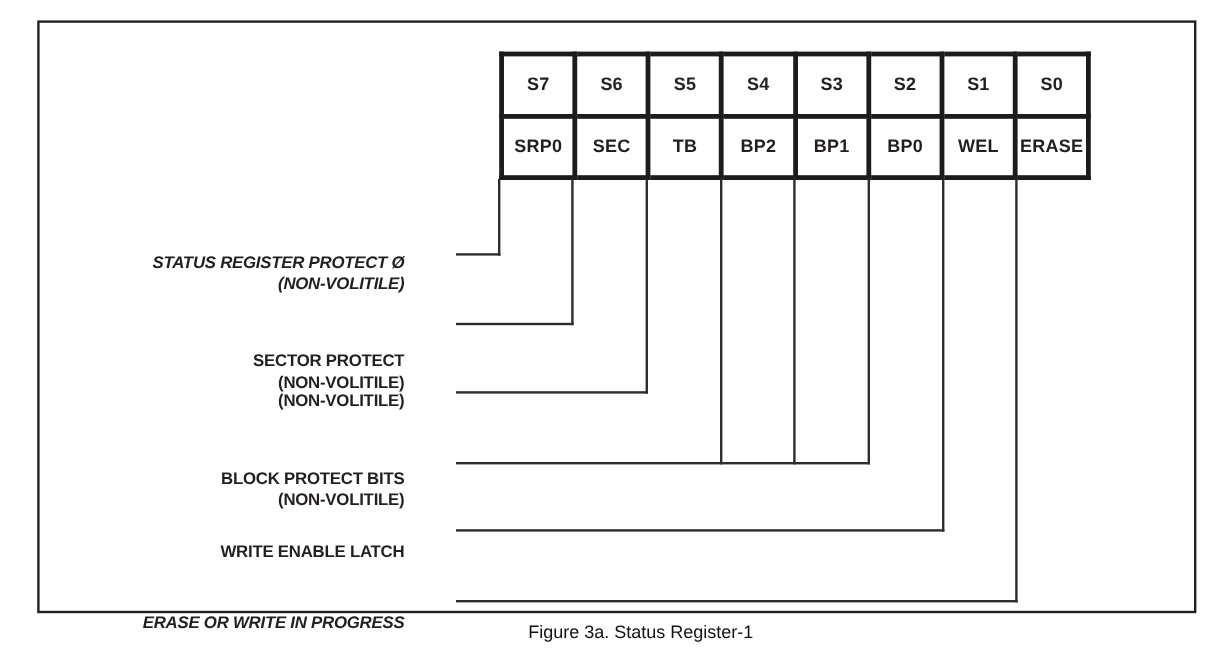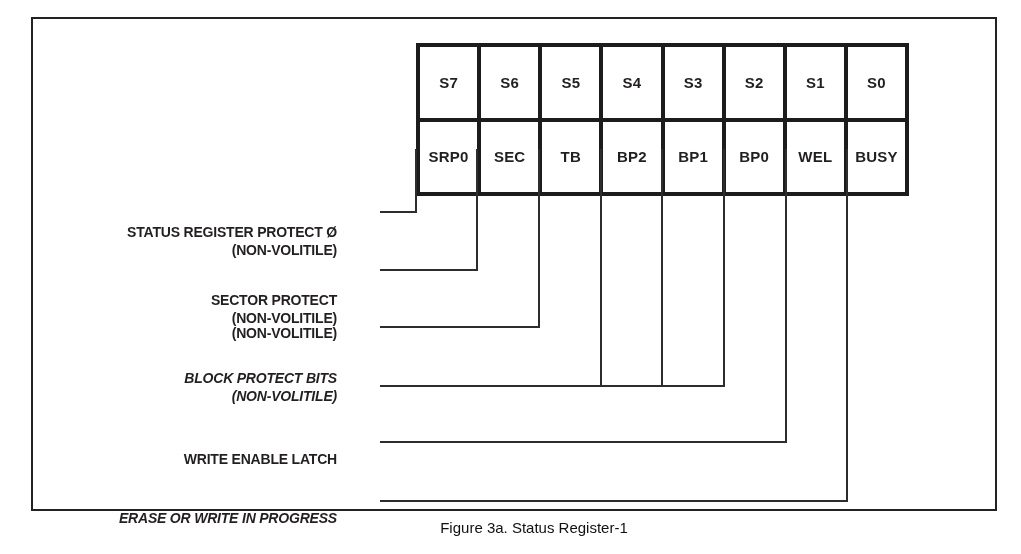--- a/index.html
+++ b/index.html
@@ -16,21 +16,21 @@
     position: absolute;
     left: 31px; top: 17px;
     width: 966px; height: 494px;
     border: 2px solid #222222;
     box-sizing: border-box;
     background: #ffffff;
   }
   table.register {
     position: absolute;
     left: 383px; top: 24px;
-    width: 493px; height: 153px;
+    width: 493px; height: 107px;
     border-collapse: collapse;
     table-layout: fixed;
   }
   table.register td {
     border: 4px solid #1c1c1c;
     text-align: center;
     vertical-align: middle;
     padding: 0;
     font-size: 15px;
     font-weight: 600;
@@ -82,21 +82,21 @@
             <td>S0</td>
           </tr>
         <tr id="row-names">
             <td>SRP0</td>
             <td>SEC</td>
             <td>TB</td>
             <td>BP2</td>
             <td>BP1</td>
             <td>BP0</td>
             <td>WEL</td>
-            <td>BUSY</td>
+            <td>ERASE</td>
           </tr>
       </tbody>
     </table>
 
     <div id="connectors">
         <div class="connector" style="left: 347px; top: 192px; width: 36.8125px; height: 2px;"></div>
         <div class="connector" style="left: 381.812px; top: 130px; width: 2px; height: 64px;"></div>
         <div class="connector" style="left: 347px; top: 250px; width: 98.4375px; height: 2px;"></div>
         <div class="connector" style="left: 443.438px; top: 130px; width: 2px; height: 122px;"></div>
         <div class="connector" style="left: 347px; top: 307px; width: 160.062px; height: 2px;"></div>
@@ -104,32 +104,32 @@
         <div class="connector" style="left: 347px; top: 366px; width: 344.938px; height: 2px;"></div>
         <div class="connector" style="left: 566.688px; top: 130px; width: 2px; height: 238px;"></div>
         <div class="connector" style="left: 628.312px; top: 130px; width: 2px; height: 238px;"></div>
         <div class="connector" style="left: 689.938px; top: 130px; width: 2px; height: 238px;"></div>
         <div class="connector" style="left: 347px; top: 422px; width: 406.562px; height: 2px;"></div>
         <div class="connector" style="left: 751.562px; top: 130px; width: 2px; height: 294px;"></div>
         <div class="connector" style="left: 347px; top: 481px; width: 468.188px; height: 2px;"></div>
         <div class="connector" style="left: 813.188px; top: 130px; width: 2px; height: 353px;"></div>
       </div>
     <div id="labels">
-        <div class="ann-label" style="top: 204px;">
+        <div class="ann-label" style="top: 190px; font-style: italic;">
           <div>STATUS REGISTER PROTECT Ø</div>
           <div>(NON-VOLITILE)</div>
         </div>
         <div class="ann-label" style="top: 248px; margin-top: 24px;">
           <div>SECTOR PROTECT</div>
           <div>(NON-VOLITILE)</div>
         </div>
         <div class="ann-label" style="top: 305px;">
           <div>(NON-VOLITILE)</div>
         </div>
-        <div class="ann-label" style="top: 350px; font-style: italic;">
+        <div class="ann-label" style="top: 370px;">
           <div>BLOCK PROTECT BITS</div>
           <div>(NON-VOLITILE)</div>
         </div>
         <div class="ann-label" style="top: 431px; text-align: right;">
           <div>WRITE ENABLE LATCH</div>
         </div>
         <div class="ann-label" style="top: 490px; font-style: italic;">
           <div>ERASE OR WRITE IN PROGRESS</div>
         </div>
       </div>

